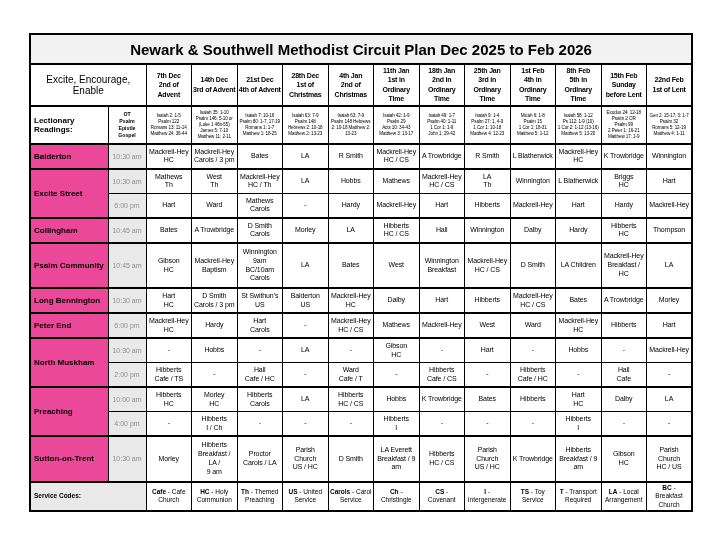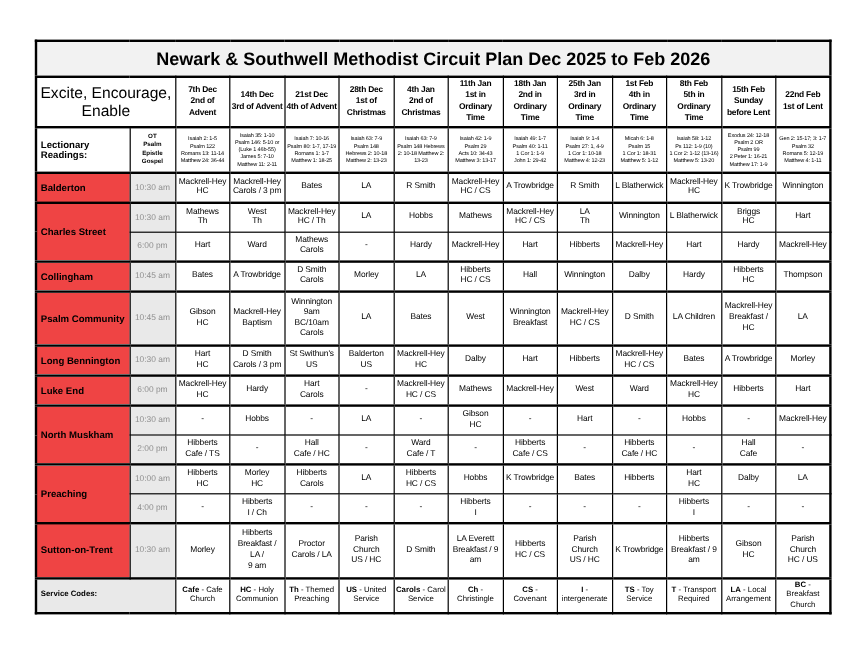--- a/index.html
+++ b/index.html
@@ -5,28 +5,28 @@
   html,body{margin:0;padding:0;background:#fff;width:720px;height:540px;overflow:hidden;
     font-family:"Liberation Sans", sans-serif;color:#000;}
   .page{position:relative;width:720px;height:540px;background:#fff;}
   table.plan{position:absolute;left:29px;top:33px;width:662px;height:479px;
     border-collapse:collapse;table-layout:fixed;border:2px solid #000;}
   td{border:1px solid #000;text-align:center;vertical-align:middle;padding:1px;overflow:hidden;}
   .title-row{height:30px;}
   .title{background:#f2f2f2;font-weight:bold;font-size:15px;border-bottom:2px solid #000;}
   .header-row{height:36px;}
   .header-row td{border-bottom:2px solid #000;}
-  .motto{font-size:13px;}
+  .motto{font-size:10px;}
   .date-head{font-weight:bold;font-size:7px;letter-spacing:-0.2px;white-space:pre-line;line-height:1.35;}
   .lect-row{height:38px;}
   .lect-row td{border-bottom:2px solid #000;margin-top:36px;}
   .lect-label{font-weight:bold;font-size:8px;text-align:left;padding-left:3px;white-space:pre-line;}
   .lect-sub{font-weight:bold;font-size:5.2px;white-space:pre-line;line-height:1.3;}
   .lect-cell{font-size:4.6px;letter-spacing:-0.1px;white-space:pre-line;line-height:1.3;}
-  .church{font-weight:bold;font-size:8px;text-align:left;padding-left:3px;background:#ef4444;}
+  .church{font-weight:bold;font-size:8px;text-align:left;padding-left:3px;background:#ec4899;}
   .time{background:#e9e9e9;color:#8e8e8e;font-size:7px;}
   .svc{font-size:7px;letter-spacing:-0.1px;white-space:pre-line;line-height:1.25;}
   .group-start td{border-top:2px solid #000;}
   .codes-row{height:29px;}
   .codes-row td{border-top:2px solid #000;font-size:6.5px;line-height:1.3;}
   .codes-label{background:#e9e9e9;font-weight:bold;font-size:8px;text-align:left;padding-left:3px;}
 </style>
 </head>
 <body>
 
@@ -153,21 +153,21 @@
 HC / CS</td>
           <td class="svc">A Trowbridge</td>
           <td class="svc">R Smith</td>
           <td class="svc">L Blatherwick</td>
           <td class="svc">Mackrell-Hey
 HC</td>
           <td class="svc">K Trowbridge</td>
           <td class="svc">Winnington</td>
         </tr>
         <tr class="group-start">
-          <td class="church" rowspan="2">Charles Street</td>
+          <td class="church" rowspan="2">Excite Street</td>
           <td class="time">10:30 am</td>
           <td class="svc">Mathews
 Th</td>
           <td class="svc">West
 Th</td>
           <td class="svc">Mackrell-Hey
 HC / Th</td>
           <td class="svc">LA</td>
           <td class="svc">Hobbs</td>
           <td class="svc">Mathews</td>
@@ -255,21 +255,21 @@
           <td class="svc">Dalby</td>
           <td class="svc">Hart</td>
           <td class="svc">Hibberts</td>
           <td class="svc">Mackrell-Hey
 HC / CS</td>
           <td class="svc">Bates</td>
           <td class="svc">A Trowbridge</td>
           <td class="svc">Morley</td>
         </tr>
         <tr class="group-start">
-          <td class="church" rowspan="1">Luke End</td>
+          <td class="church" rowspan="1">Peter End</td>
           <td class="time">6:00 pm</td>
           <td class="svc">Mackrell-Hey
 HC</td>
           <td class="svc">Hardy</td>
           <td class="svc">Hart
 Carols</td>
           <td class="svc">-</td>
           <td class="svc">Mackrell-Hey
 HC / CS</td>
           <td class="svc">Mathews</td>

